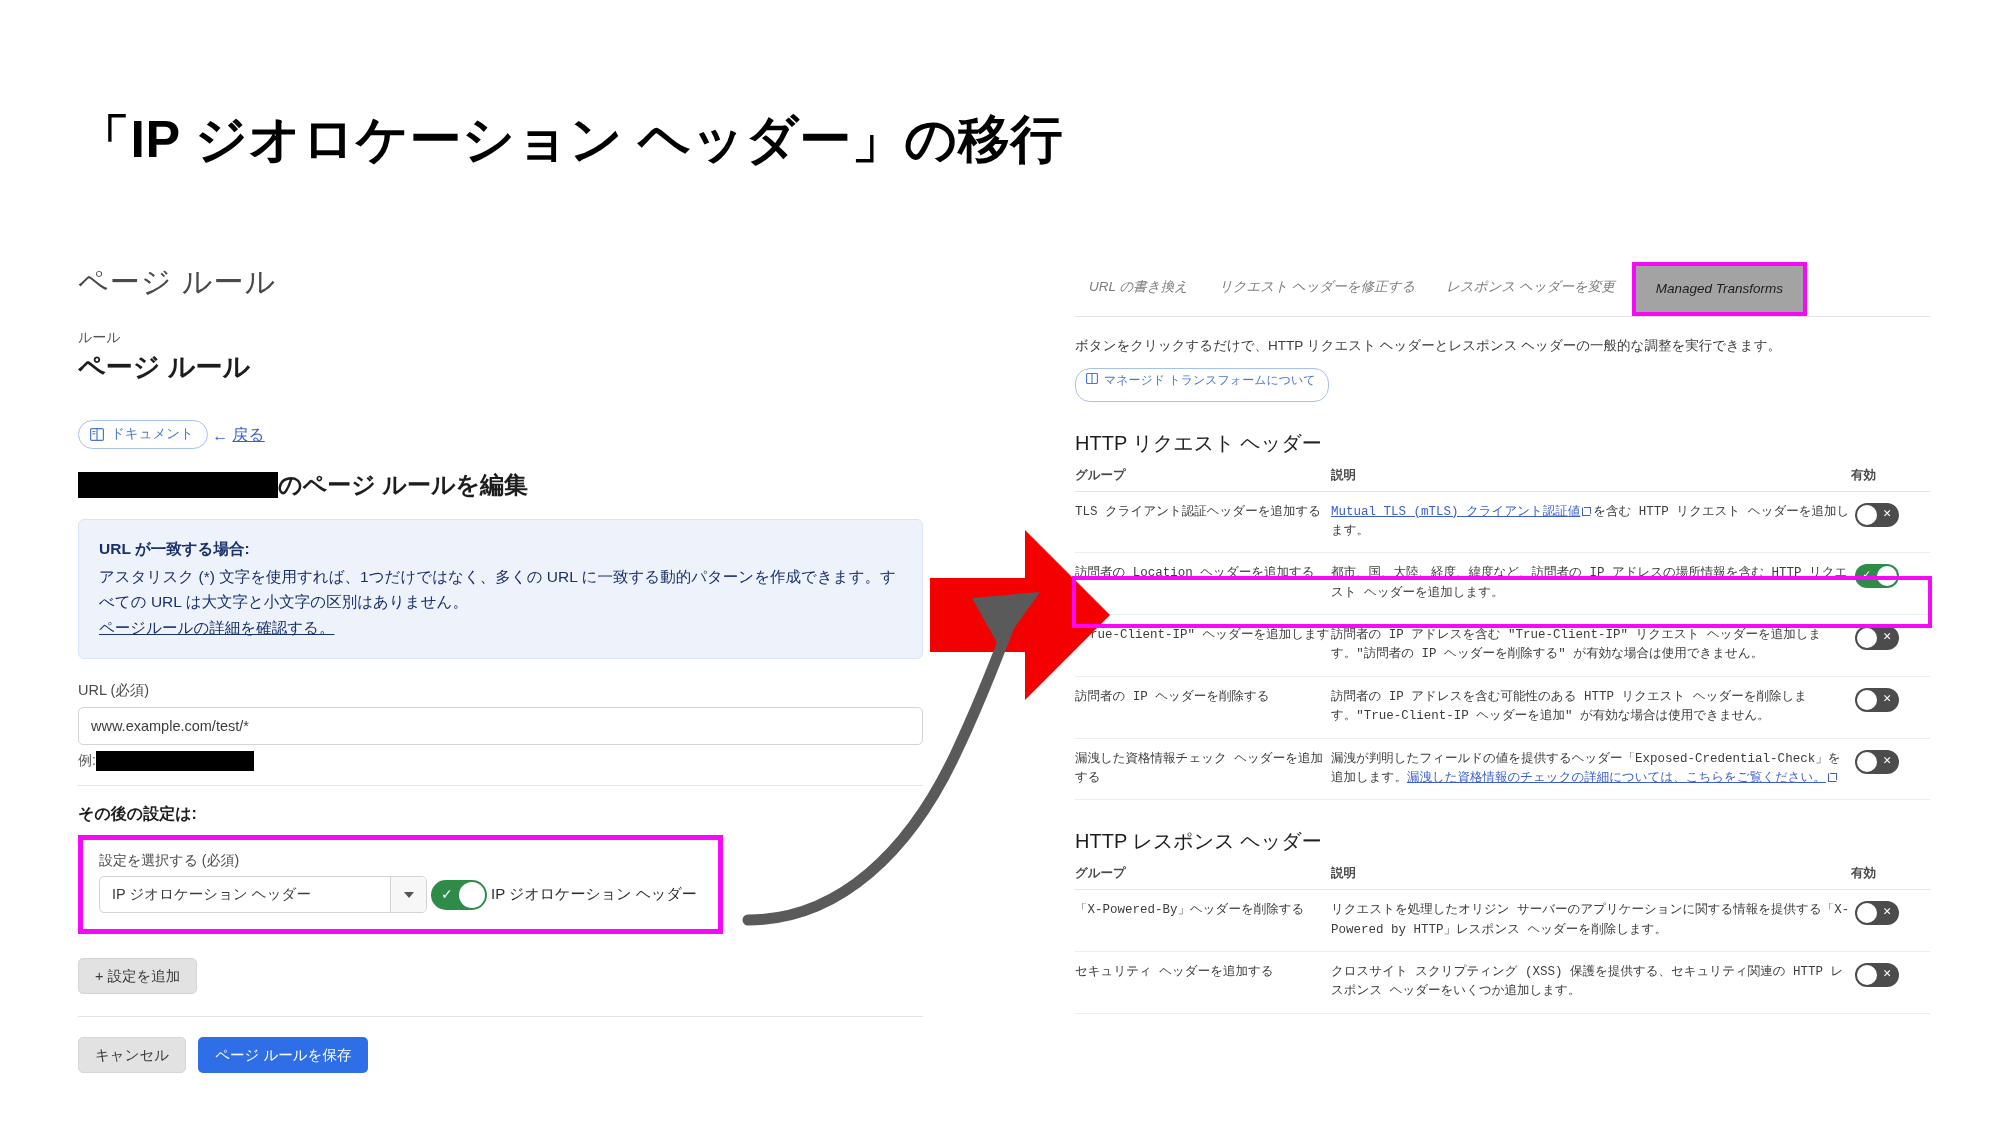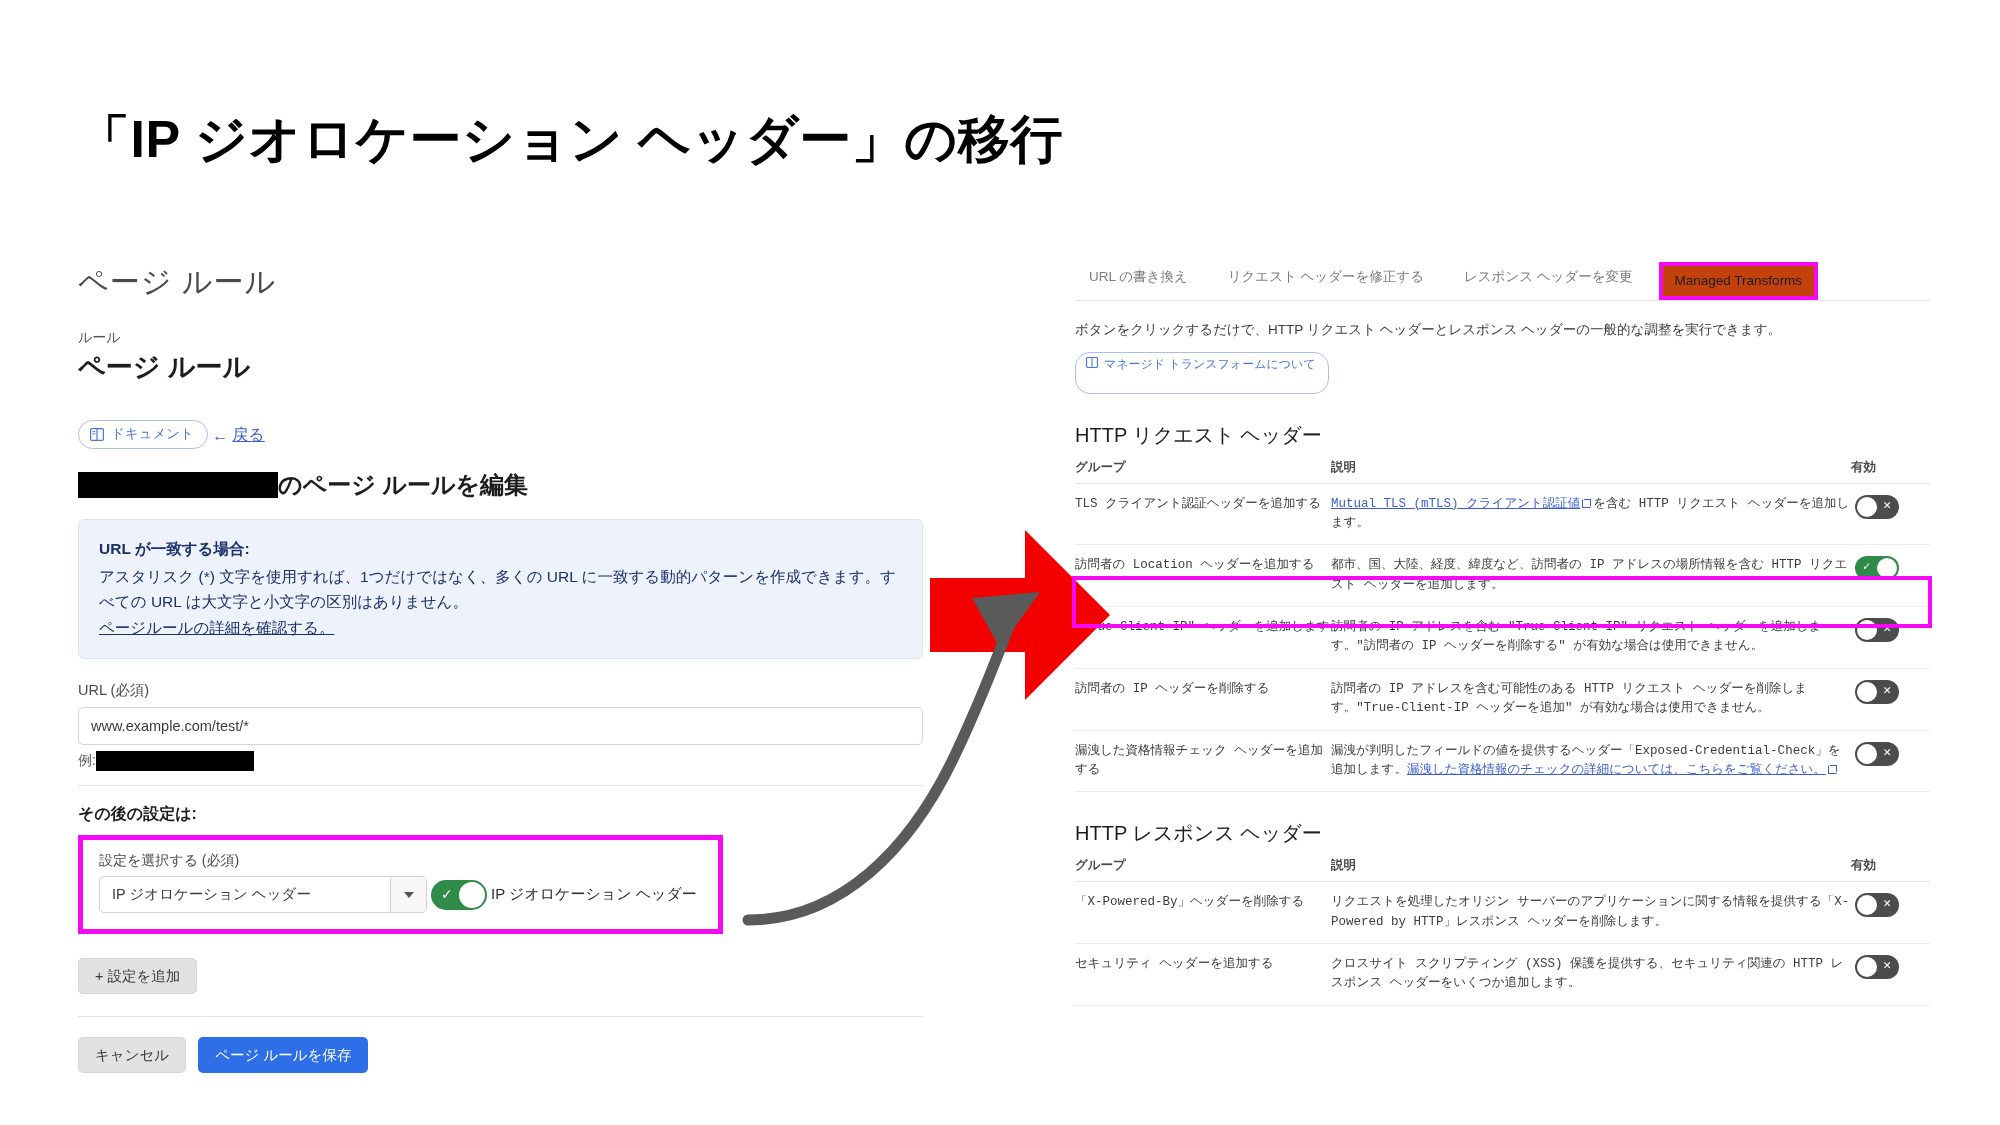--- a/index.html
+++ b/index.html
@@ -122,30 +122,30 @@
   }
   .btn-grey{ background:#e2e2e2; color:#3a3a3a; border-color:#d6d6d6; }
   .btn-blue{ background:#2e6fe8; color:#fff; }
   #add-setting{ margin-top:24px; }
   .footer-hr{ width:845px; height:1px; background:#e3e3e3; margin-top:22px; }
   .footer-btns{ margin-top:20px; display:flex; gap:12px; }
 
   
   #right-panel{ position:absolute; left:1075px; top:262px; width:855px; }
   .r-heading{ font-size:30px; color:#4a4a4a; margin:0 0 34px 0; letter-spacing:1px; }
-  .tabs{ display:flex; align-items:flex-start; gap:12px; position:relative; }
+  .tabs{ display:flex; align-items:center; gap:3px; position:relative;font-style:italic; }
   .tab{ font-size:13.5px; color:#7c7c7c; padding:6px 14px 11px 14px; white-space:nowrap; }
   .tab.active{ color:#1d1d1d; }
-  #tab-managed-wrap{ border:4px solid #f609f6; padding:0; background:#c2410c; }
+  #tab-managed-wrap{ border:4px solid #f609f6; padding:8px; background:#a3a3a3; }
   #tab-managed-wrap .tab{ padding:7px 12px 8px 12px; }
   .tabs-rule{ width:855px; height:1px; background:#e3e3e3; }
 
   .r-desc{ margin-top:18px; font-size:13.5px; color:#3c3c3c; line-height:1.6; }
   .r-pill{ margin-top:11px; display:inline-flex; align-items:center; gap:6px;
-           border:1px solid #a8c0ef; border-radius:15px; padding:3px 12px 20px 10px;
+           border:1px solid #a8c0ef; border-radius:15px; padding:3px 12px 12px 10px;
            color:#4a76d6; font-size:12px; background:#fff; }
 
   .tbl-title{ margin-top:28px; font-size:20px; font-weight:normal; color:#1d1d1d; }
   table.mt{ width:855px; border-collapse:collapse; margin-top:10px; table-layout:fixed;font-family:Liberation Mono, monospace; }
   table.mt th{
     text-align:left; font-size:12.5px; color:#4a4a4a; font-weight:bold;
     padding:0 0 7px 0; border-bottom:1px solid #e3e3e3;
   }
   table.mt td{
     font-size:12.5px; color:#3c3c3c; padding:11px 0 11px 0;

